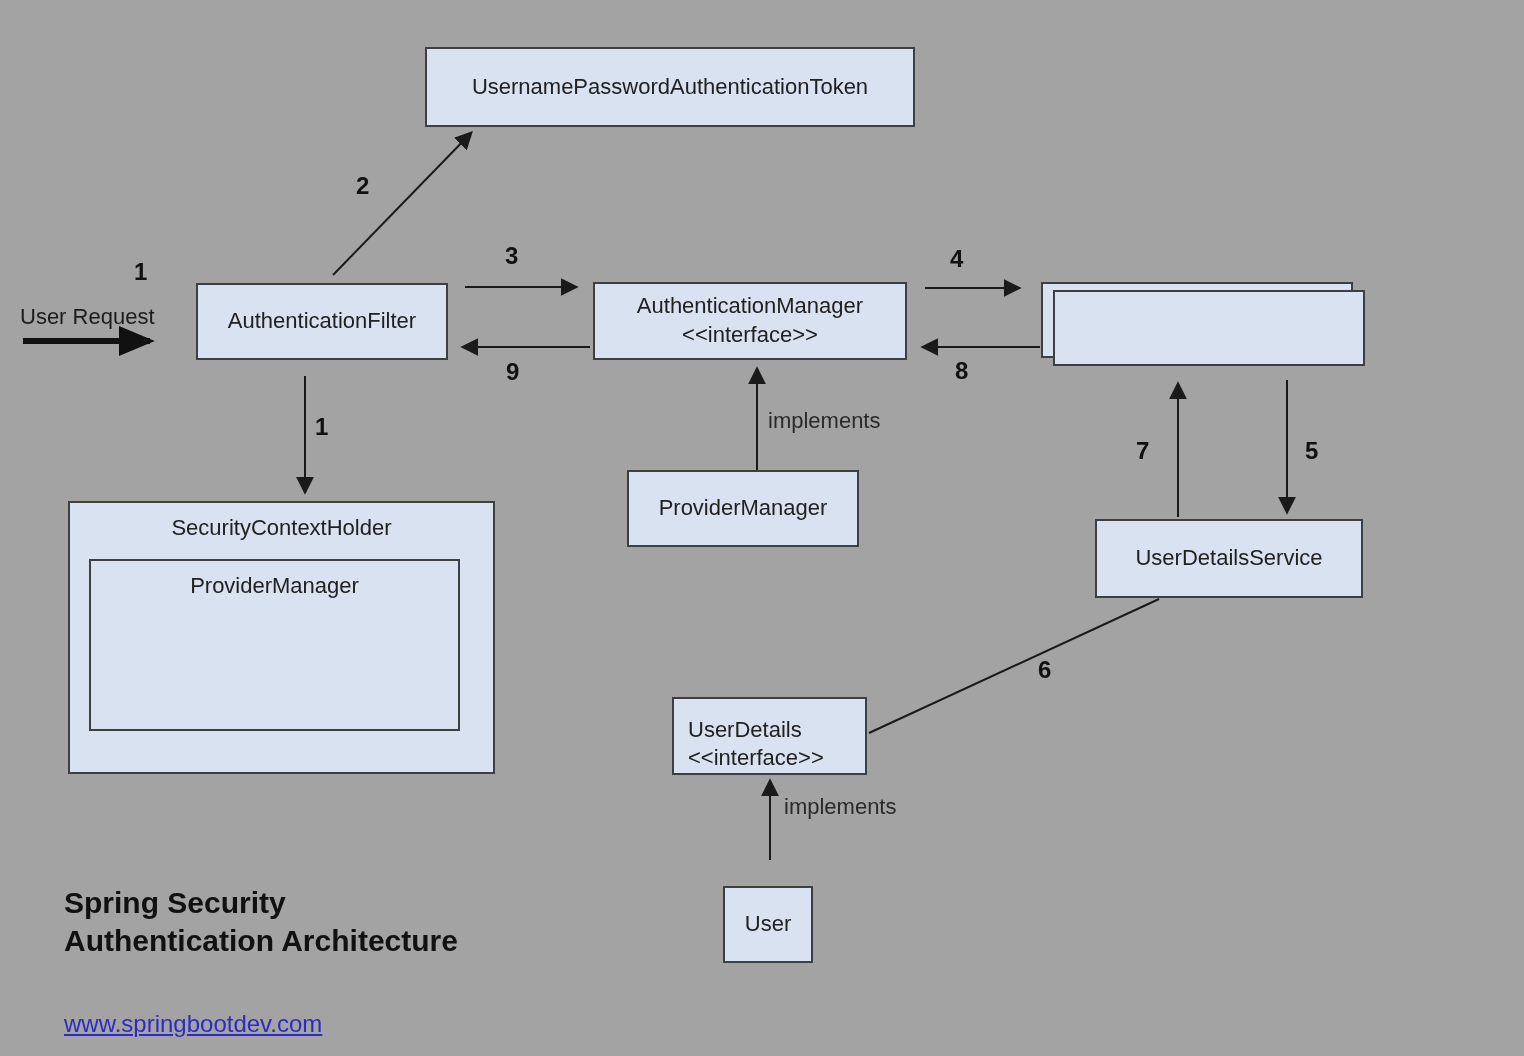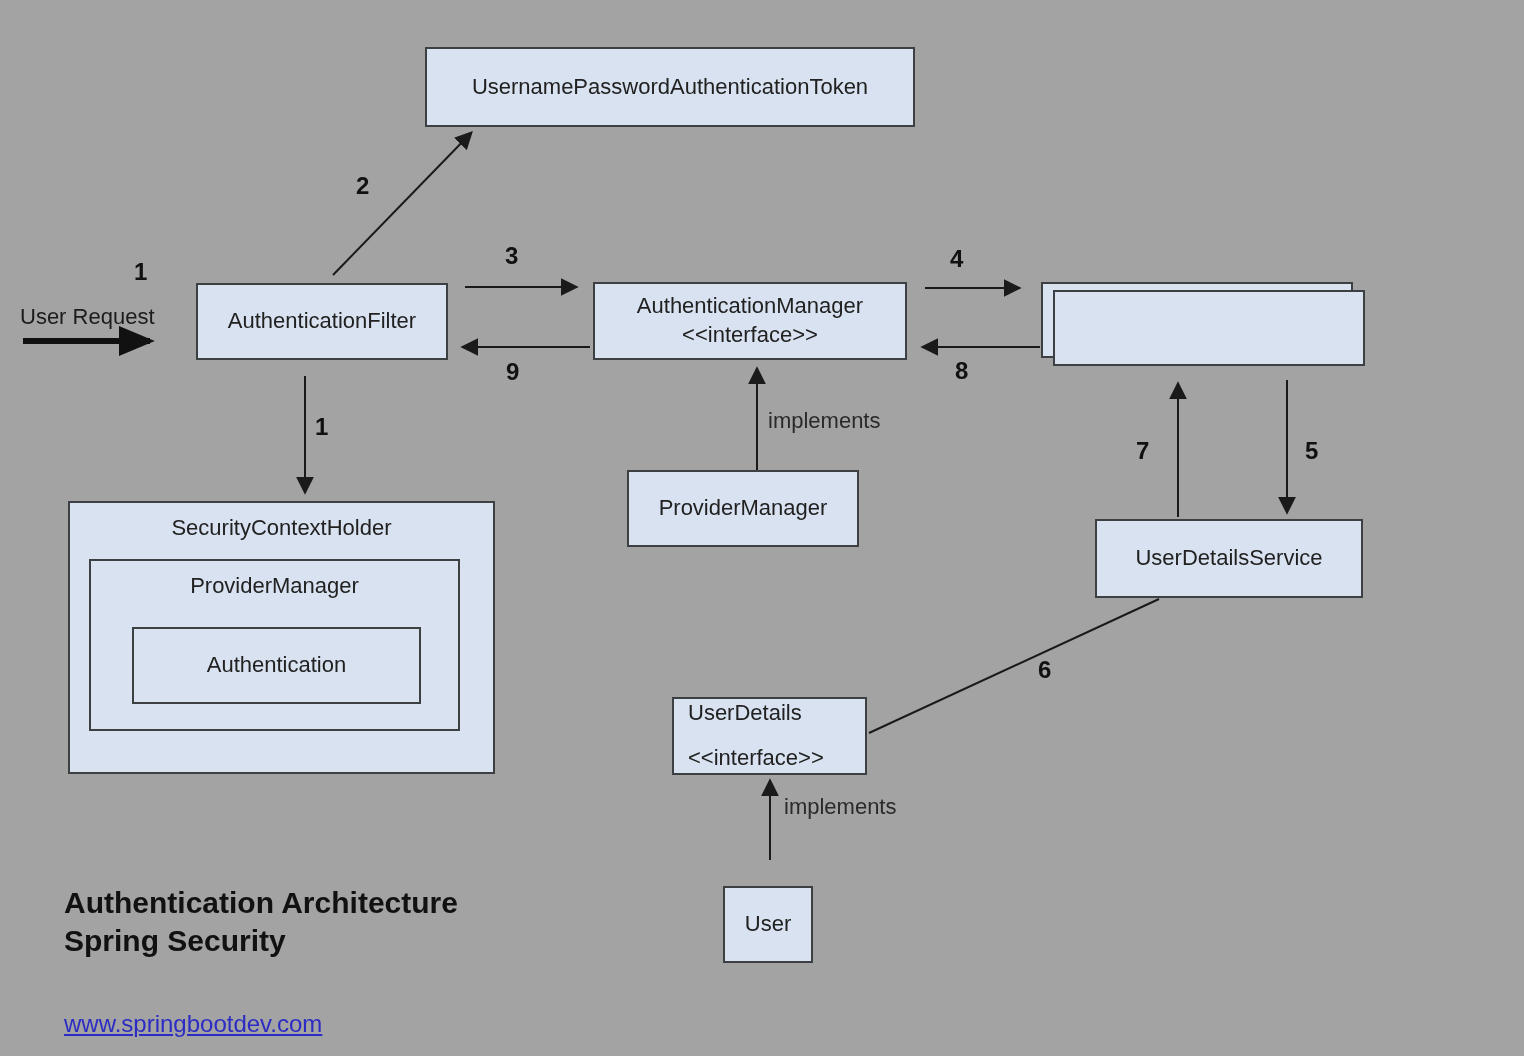--- a/index.html
+++ b/index.html
@@ -15,21 +15,21 @@
   .lines{position:absolute;left:0;top:0;width:1524px;height:1056px;z-index:1;}
   .box{
     position:absolute;z-index:2;
     background:var(--box-fill);
     border:2px solid var(--box-border);
     display:flex;align-items:center;justify-content:center;
     font-size:22px;line-height:1.3;color:var(--text);
     box-sizing:border-box;text-align:center;
   }
   .box.multiline{flex-direction:column;}
-  .box.left-align{align-items:flex-start;justify-content:space-between;flex-direction:column;text-align:left;padding-left:14px;}
+  .box.left-align{align-items:flex-start;justify-content:flex-end;flex-direction:column;text-align:left;padding-left:14px;}
   .container-label{position:absolute;top:12px;left:0;width:100%;text-align:center;font-size:22px;}
   .plain-box{position:absolute;z-index:2;background:var(--box-fill);border:2px solid var(--box-border);box-sizing:border-box;text-decoration:underline;}
   .step{
     position:absolute;z-index:3;font-size:24px;font-weight:bold;color:#111;
   }
   .edge-label{position:absolute;z-index:3;font-size:22px;color:#2a2a2a;}
   .free-label{position:absolute;z-index:3;font-size:22px;color:#1c1c1c;}
   .footer-title{position:absolute;left:64px;top:884px;font-size:30px;font-weight:bold;line-height:38px;color:#111;z-index:3;}
   .footer-author{position:absolute;left:64px;top:980px;font-size:24px;color:#222;z-index:3;}
   .footer-link{position:absolute;left:64px;top:1010px;font-size:24px;color:var(--link);text-decoration:underline;z-index:3;cursor:pointer;}
@@ -104,41 +104,38 @@
   </div>
 
   <div class="box" style="left:723px;top:886px;width:90px;height:77px;">
     <span>User</span>
   </div>
 
   <div class="plain-box" style="left:68px;top:501px;width:427px;height:273px;">
     <div class="container-label">SecurityContextHolder</div>
     <div class="plain-box" style="left:19px;top:56px;width:371px;height:172px;">
       <div class="container-label">ProviderManager</div>
-      <div class="box" style="left:41px;top:66px;width:289px;height:77px;">
-        <span>Authentication</span>
-      </div>
     </div>
   </div>
 
   <div class="free-label" style="left:20px;top:304px;">User Request</div>
 
   <div class="edge-label" style="left:768px;top:408px;">implements</div>
   <div class="edge-label" style="left:784px;top:794px;">implements</div>
 
   <div class="step" style="left:134px;top:258px;">1</div>
   <div class="step" style="left:356px;top:172px;">2</div>
   <div class="step" style="left:505px;top:242px;">3</div>
   <div class="step" style="left:950px;top:245px;">4</div>
   <div class="step" style="left:1305px;top:437px;">5</div>
   <div class="step" style="left:1038px;top:656px;">6</div>
   <div class="step" style="left:1136px;top:437px;">7</div>
   <div class="step" style="left:955px;top:357px;">8</div>
   <div class="step" style="left:506px;top:358px;">9</div>
   <div class="step" style="left:315px;top:413px;">1</div>
 
   <div class="footer-title">
+    <div>Spring Security</div>
     <div>Authentication Architecture</div>
-    <div>Spring Security</div>
   </div>
   <a class="footer-link">www.springbootdev.com</a>
 
 </div>
 
 </body></html>

